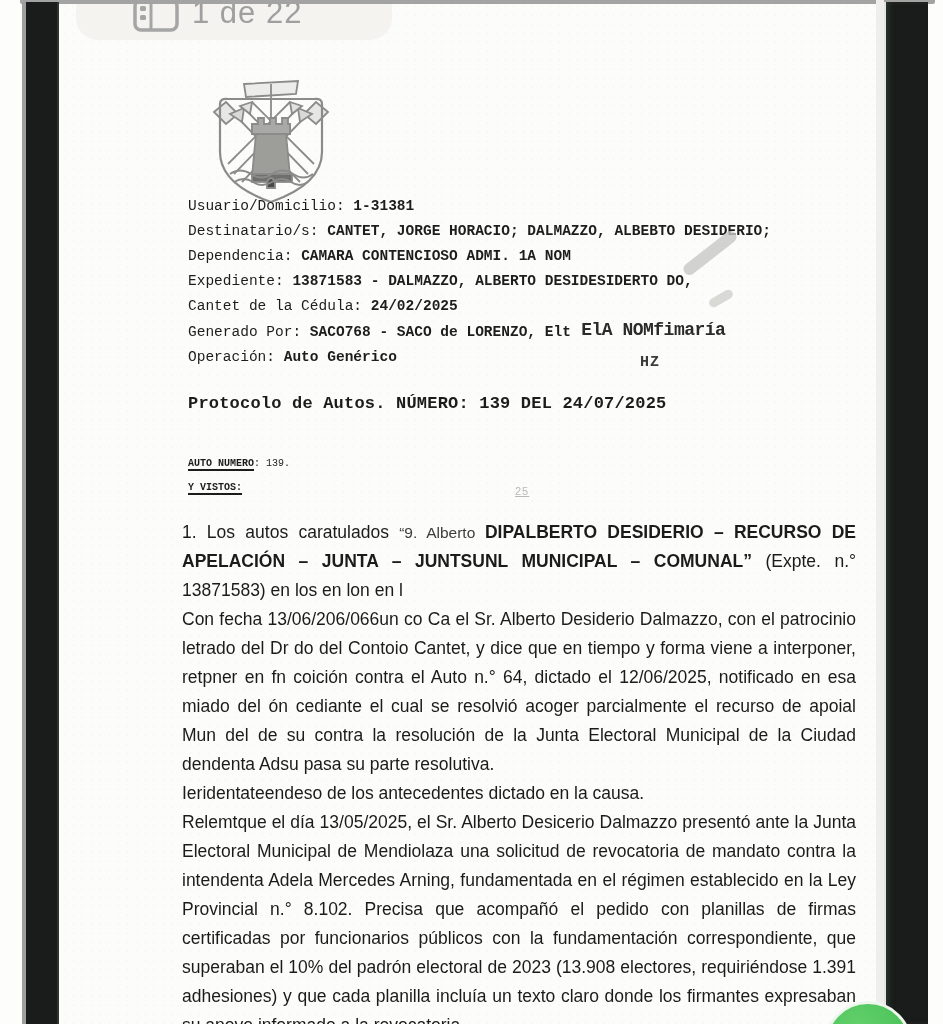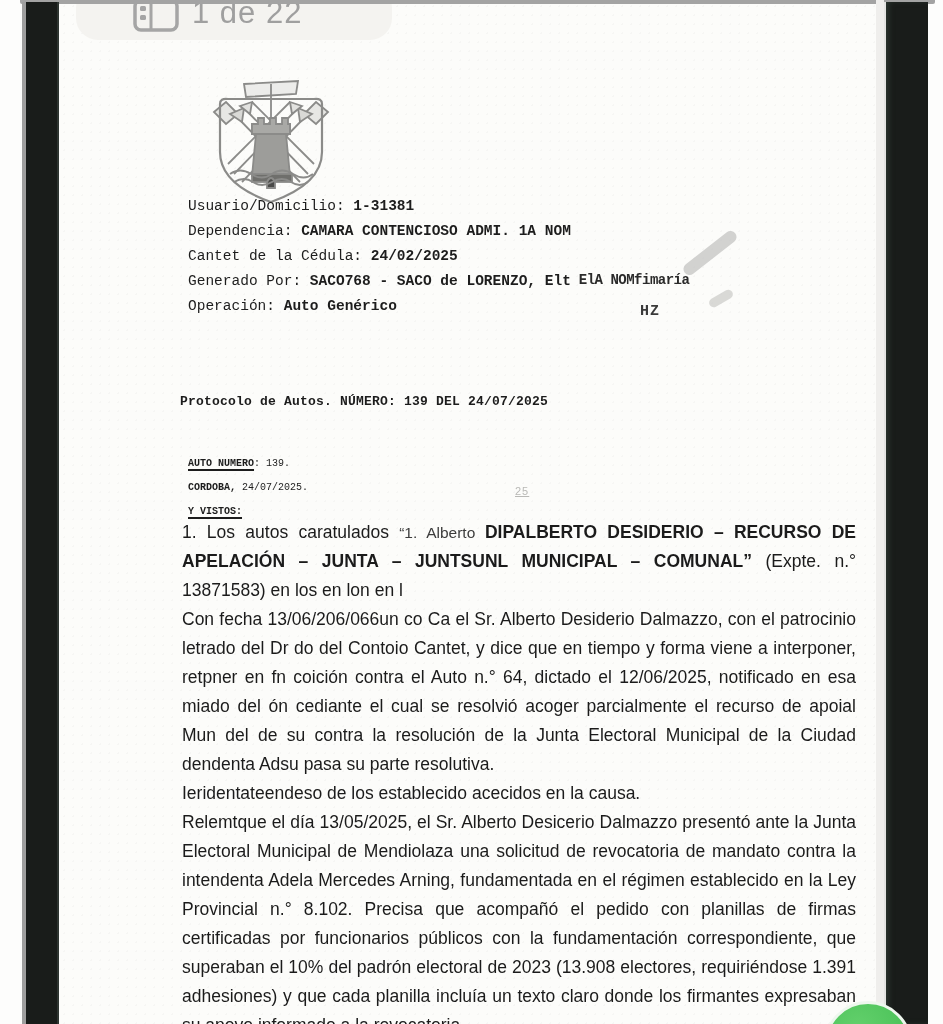--- a/index.html
+++ b/index.html
@@ -24,25 +24,25 @@
   .pill svg{position:absolute;left:56px;top:11px;}
   .pill-text{font-size:31px;color:#9f9f9f;letter-spacing:1px;margin-left:58px;}
 
   .crest{position:absolute;left:126px;top:72px;}
 
   
   .mono-block{position:absolute;left:128px;top:192px;width:660px;
       font-family:"Liberation Mono","DejaVu Sans Mono",monospace;font-size:14.5px;color:#1d1d1d;}
   .mono-line{position:relative;line-height:25px;white-space:nowrap;}
   .mono-line .val{font-weight:700;}
-  .art-generado{font-weight:700;font-size:14px;letter-spacing:-0.5px;color:#2a2a2a;position:relative;top:-1px;}
+  .art-generado{font-weight:700;font-size:18px;letter-spacing:-0.5px;color:#2a2a2a;position:relative;top:-1px;}
   .art-hz{position:absolute;left:452px;top:5px;font-size:15px;font-weight:700;color:#3a3a3a;letter-spacing:1px;}
 
-  .protocol{position:absolute;left:120px;top:392px;font-family:"Liberation Mono","DejaVu Sans Mono",monospace;
-      font-size:13px;font-weight:700;color:#1c1c1c;letter-spacing:0.2px;}
+  .protocol{position:absolute;left:128px;top:392px;font-family:"Liberation Mono","DejaVu Sans Mono",monospace;
+      font-size:17px;font-weight:700;color:#1c1c1c;letter-spacing:0.2px;}
 
   .auto-block{position:absolute;left:128px;top:450px;font-family:"Liberation Mono","DejaVu Sans Mono",monospace;
       font-size:10px;color:#1c1c1c;}
   .auto-block div{line-height:24px;}
   .b{font-weight:700;}
   .u{text-decoration:underline;text-underline-offset:3px;text-decoration-thickness:1.5px;}
 
   
   .bodytext{position:absolute;left:122px;top:516px;width:674px;font-size:17.5px;line-height:29px;
       color:#1b1b1b;text-align:justify;}
@@ -106,38 +106,39 @@
           <rect x="66" y="100" width="40" height="8" fill="#6f6f6c"></rect>
           <path d="M81 108 q4 -8 8 0 l0 6 l-8 0 Z" fill="#4a4a48"></path>
         </g>
         <path d="M44 100 q10 -7 21 0 t21 0 t21 0 t20 0" fill="none"></path>
         <path d="M48 108 q10 -6 19 0 t19 0 t19 0 t17 0" fill="none"></path>
       </g>
     </svg>
 
     <div class="mono-block">
       <div class="mono-line"><span>Usuario/Domicilio: </span><span class="val">1-31381</span></div>
+      <div class="mono-line"><span>Destinatario/s: </span><span class="val">CANTET, JORGE HORACIO; DALMAZZO, ALBEBTO DESIDERIO;</span></div>
       <div class="mono-line"><span>Dependencia: </span><span class="val">CAMARA CONTENCIOSO ADMI. 1A NOM</span></div>
+      <div class="mono-line"><span>Expediente: </span><span class="val">13871583 - DALMAZZO, ALBERTO DESIDESIDERTO DO,</span></div>
       <div class="mono-line"><span>Cantet de la Cédula: </span><span class="val">24/02/2025</span></div>
       <div class="mono-line"><span>Generado Por: </span><span class="val">SACO768 - SACO de LORENZO, Elt</span><span class="art-generado"> ElA NOMfimaría</span></div>
       <div class="mono-line"><span>Operación: </span><span class="val">Auto Genérico</span><span class="art-hz">HZ</span></div>
     </div>
 
     <div class="protocol">Protocolo de Autos. NÚMERO: 139 DEL 24/07/2025</div>
 
     <div class="auto-block">
       <div><span class="b u">AUTO NUMERO</span><span>: 139.</span></div>
-      <div><span class="b">CORDOBA,</span><span> 24/07/2025.</span></div>
       <div><span class="b u">Y VISTOS:</span></div>
     </div>
 
     <div class="bodytext">
-      <p><span>1. Los autos caratulados </span><span class="ghost">“1. Alberto </span><span class="b">DIPALBERTO DESIDERIO – RECURSO DE APELACIÓN – JUNTA – JUNTSUNL MUNICIPAL – COMUNAL”</span><span> (Expte. n.° 13871583) en los en lon en l</span></p>
+      <p><span>1. Los autos caratulados </span><span class="ghost">“9. Alberto </span><span class="b">DIPALBERTO DESIDERIO – RECURSO DE APELACIÓN – JUNTA – JUNTSUNL MUNICIPAL – COMUNAL”</span><span> (Expte. n.° 13871583) en los en lon en l</span></p>
       <p>Con fecha 13/06/206/066un co Ca el Sr. Alberto Desiderio Dalmazzo, con el patrocinio letrado del Dr do del Contoio Cantet, y dice que en tiempo y forma viene a interponer, retpner en fn coición contra el Auto n.° 64, dictado el 12/06/2025, notificado en esa miado del ón cediante el cual se resolvió acoger parcialmente el recurso de apoial Mun del de su contra la resolución de la Junta Electoral Municipal de la Ciudad dendenta Adsu pasa su parte resolutiva.</p>
-      <p>Ieridentateendeso de los establecido acecidos en la causa.</p>
+      <p>Ieridentateendeso de los antecedentes dictado en la causa.</p>
       <p>Relemtque el día 13/05/2025, el Sr. Alberto Desicerio Dalmazzo presentó ante la Junta Electoral Municipal de Mendiolaza una solicitud de revocatoria de mandato contra la intendenta Adela Mercedes Arning, fundamentada en el régimen establecido en la Ley Provincial n.° 8.102. Precisa que acompañó el pedido con planillas de firmas certificadas por funcionarios públicos con la fundamentación correspondiente, que superaban el 10% del padrón electoral de 2023 (13.908 electores, requiriéndose 1.391 adhesiones) y que cada planilla incluía un texto claro donde los firmantes expresaban su apoyo informado a la revocatoria.</p>
 
     </div>
 
     <div class="artifact-25">25</div>
     <div class="swoosh"></div>
     <div class="swoosh2"></div>
   </div>
 
   <div class="fab"></div>

